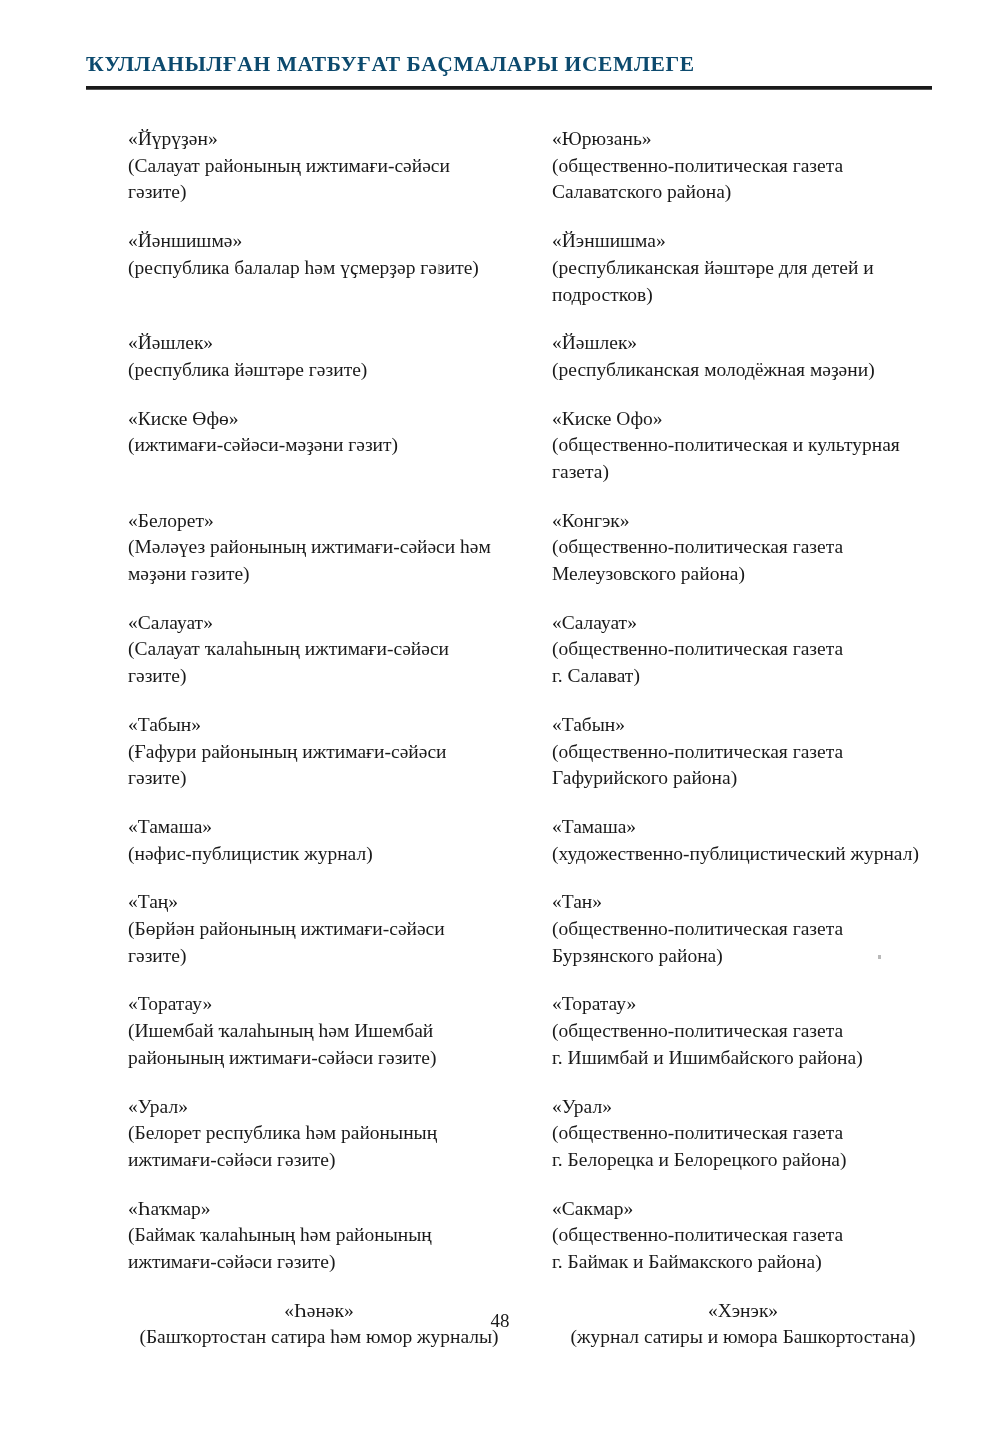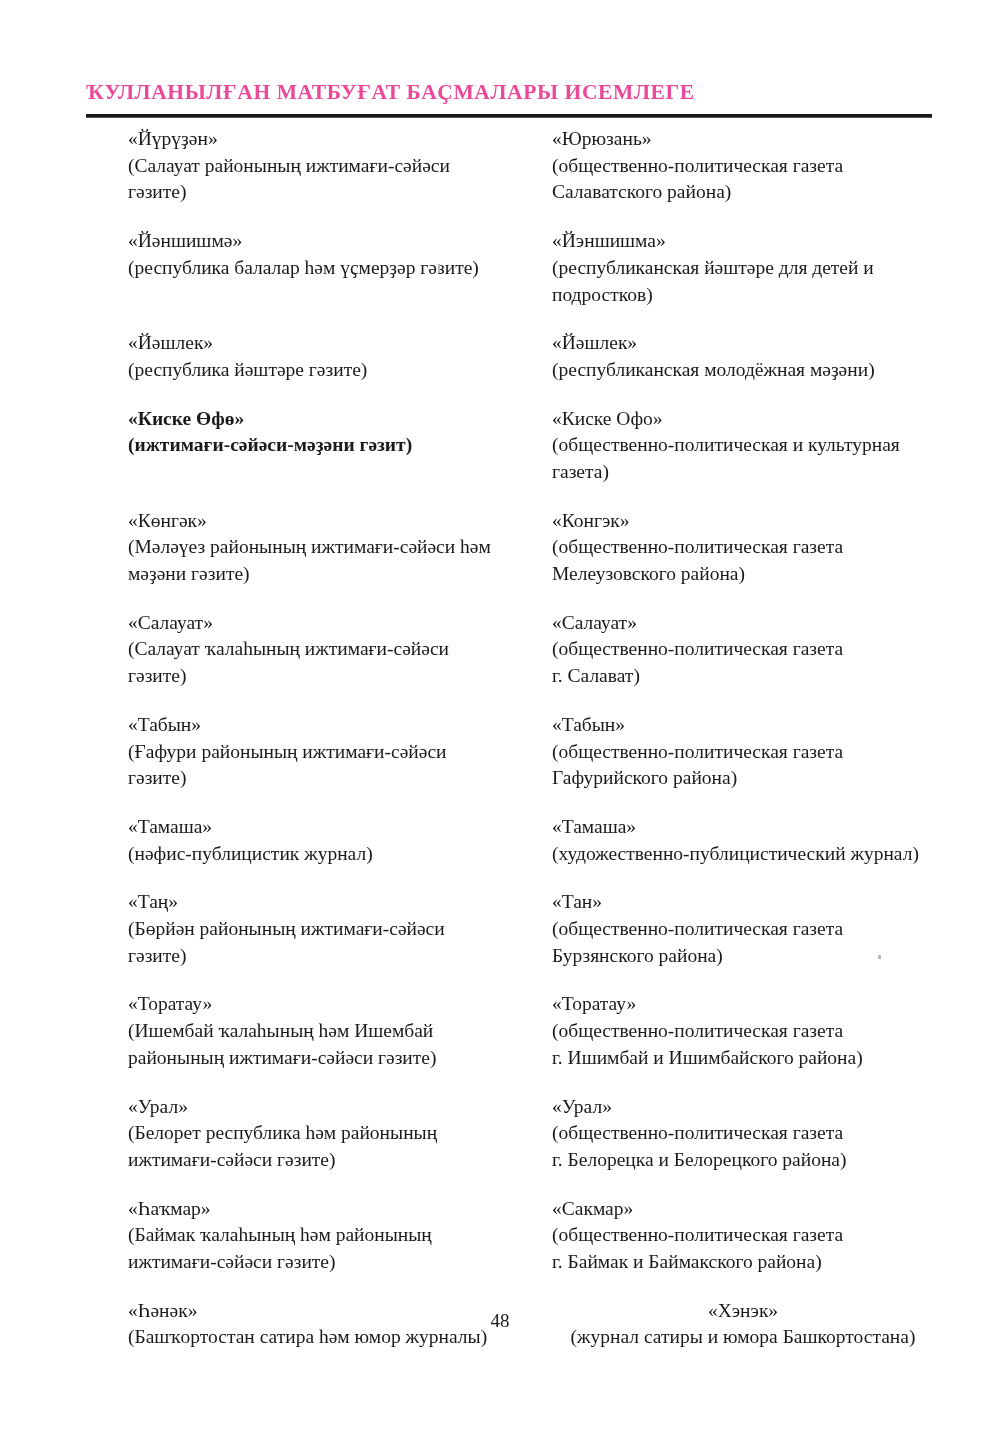--- a/index.html
+++ b/index.html
@@ -31,22 +31,21 @@
     left: 86px;
     top: 52px;
     width: 846px;
   }
   .page-title {
     font-size: 21.5px;
     font-weight: bold;
     letter-spacing: 0.6px;
     line-height: 1.15;
     white-space: nowrap;
-    color: #ec4899;
-    margin-top: 28px;
+    color: #0c4a6e;
   }
   .header-rule {
     margin-top: 9px;
     width: 846px;
     height: 3px;
     background: #1a1a1a;
     border-bottom: 1px solid #555;
   }
 
   
@@ -124,28 +123,28 @@
           <div class="entry-desc">
             <span class="ln">(республика балалар һәм үҫмерҙәр гәзите)</span>
           </div>
         </div>
         <div class="entry" style="height: 75.4px;">
           <div class="entry-name">«Йәшлек»</div>
           <div class="entry-desc">
             <span class="ln">(республика йәштәре гәзите)</span>
           </div>
         </div>
-        <div class="entry" style="height: 102.1px; font-weight: bold;">
+        <div class="entry" style="height: 102.1px;">
           <div class="entry-name">«Киске Өфө»</div>
           <div class="entry-desc">
             <span class="ln">(ижтимағи-сәйәси-мәҙәни гәзит)</span>
           </div>
         </div>
         <div class="entry" style="height: 102.1px;">
-          <div class="entry-name">«Көнгәк»</div>
+          <div class="entry-name">«Белорет»</div>
           <div class="entry-desc">
             <span class="ln">(Мәләүез районының ижтимағи-сәйәси һәм</span>
             <span class="ln">мәҙәни гәзите)</span>
           </div>
         </div>
         <div class="entry" style="height: 102.1px;">
           <div class="entry-name">«Салауат»</div>
           <div class="entry-desc">
             <span class="ln">(Салауат ҡалаһының ижтимағи-сәйәси</span>
             <span class="ln">гәзите)</span>
@@ -185,21 +184,21 @@
             <span class="ln">ижтимағи-сәйәси гәзите)</span>
           </div>
         </div>
         <div class="entry" style="height: 102.1px;">
           <div class="entry-name">«Һаҡмар»</div>
           <div class="entry-desc">
             <span class="ln">(Баймак ҡалаһының һәм районының</span>
             <span class="ln">ижтимағи-сәйәси гәзите)</span>
           </div>
         </div>
-        <div class="entry" style="height: 75.4px;">
+        <div class="entry" style="height: 75.4px; text-align: center;">
           <div class="entry-name">«Һәнәк»</div>
           <div class="entry-desc">
             <span class="ln">(Башҡортостан сатира һәм  юмор журналы)</span>
           </div>
         </div>
       </div>
     <div class="col col-russian" id="col-russian">
         <div class="entry" style="height: 102.1px;">
           <div class="entry-name">«Юрюзань»</div>
           <div class="entry-desc">

